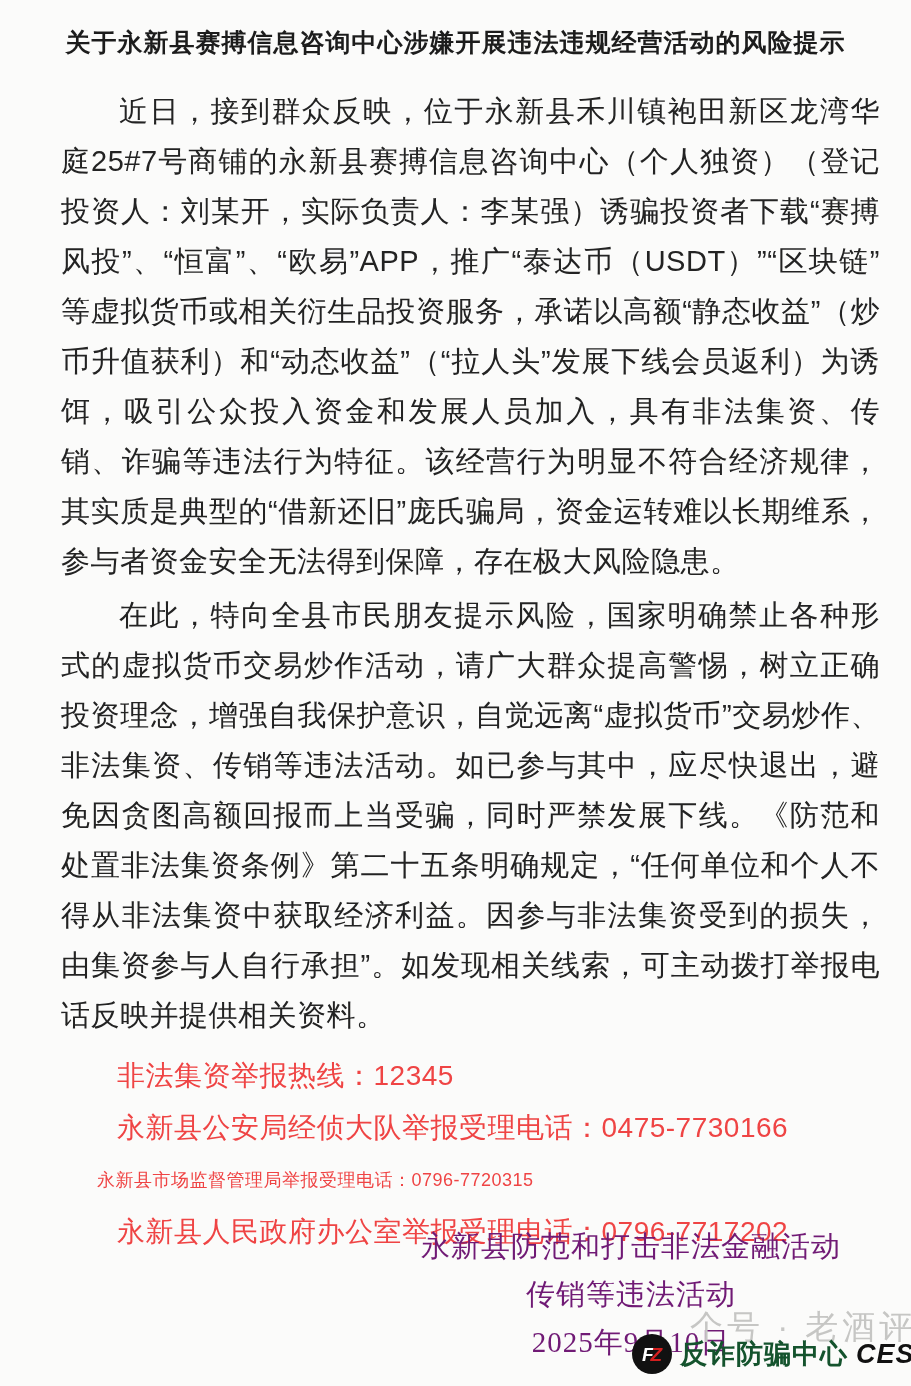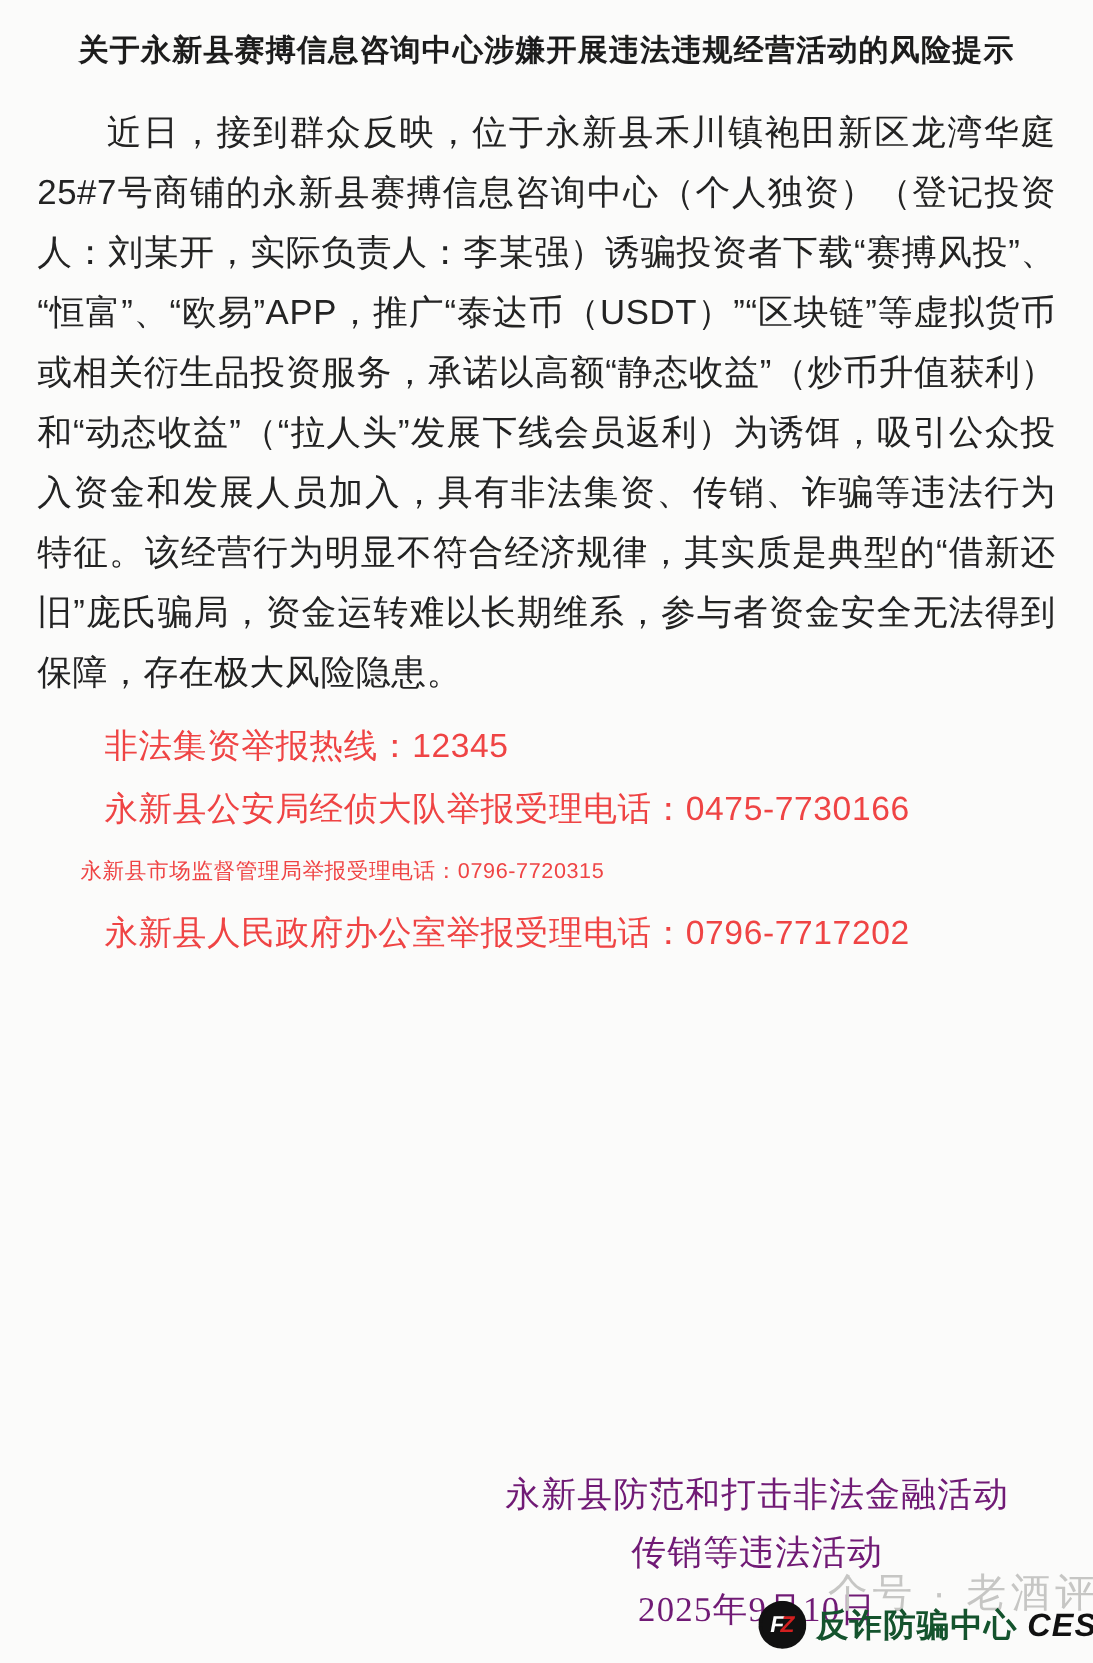--- a/index.html
+++ b/index.html
@@ -45,20 +45,21 @@
     font-family:inherit;
     padding:2px 4px;
   }
   .print-icon{display:inline-flex;align-items:center;}
   .article{
     margin-top:26px;
     font-size:29px;
     line-height:50px;
     text-align:justify;
     color:#232323;
+    margin-left:30px;
   }
   .para{
     text-indent:2em;
     margin:0 0 4px 0;
     letter-spacing:0.5px;
   }
   .hotlines{
     margin-top:16px;
   }
   .hotline{
@@ -135,20 +136,21 @@
 </head>
 <body>
 
 <div class="doc">
 
   <h1 class="doc-title">关于永新县赛搏信息咨询中心涉嫌开展违法违规经营活动的风险提示</h1>
 
 
   <div class="article">
     <p class="para">近日，接到群众反映，位于永新县禾川镇袍田新区龙湾华庭25#7号商铺的永新县赛搏信息咨询中心（个人独资）（登记投资人：刘某开，实际负责人：李某强）诱骗投资者下载“赛搏风投”、“恒富”、“欧易”APP，推广“泰达币（USDT）”“区块链”等虚拟货币或相关衍生品投资服务，承诺以高额“静态收益”（炒币升值获利）和“动态收益”（“拉人头”发展下线会员返利）为诱饵，吸引公众投入资金和发展人员加入，具有非法集资、传销、诈骗等违法行为特征。该经营行为明显不符合经济规律，其实质是典型的“借新还旧”庞氏骗局，资金运转难以长期维系，参与者资金安全无法得到保障，存在极大风险隐患。</p>
+    <p class="para">在此，特向全县市民朋友提示风险，国家明确禁止各种形式的虚拟货币交易炒作活动，请广大群众提高警惕，树立正确投资理念，增强自我保护意识，自觉远离“虚拟货币”交易炒作、非法集资、传销等违法活动。如已参与其中，应尽快退出，避免因贪图高额回报而上当受骗，同时严禁发展下线。《防范和处置非法集资条例》第二十五条明确规定，“任何单位和个人不得从非法集资中获取经济利益。因参与非法集资受到的损失，由集资参与人自行承担”。如发现相关线索，可主动拨打举报电话反映并提供相关资料。</p>
 
     <div class="hotlines">
       <div class="hotline">非法集资举报热线：12345</div>
       <div class="hotline">永新县公安局经侦大队举报受理电话：0475-7730166</div>
       <div class="hotline">永新县市场监督管理局举报受理电话：0796-7720315</div>
       <div class="hotline">永新县人民政府办公室举报受理电话：0796-7717202</div>
     </div>
   </div>
 
   <div class="signature">

